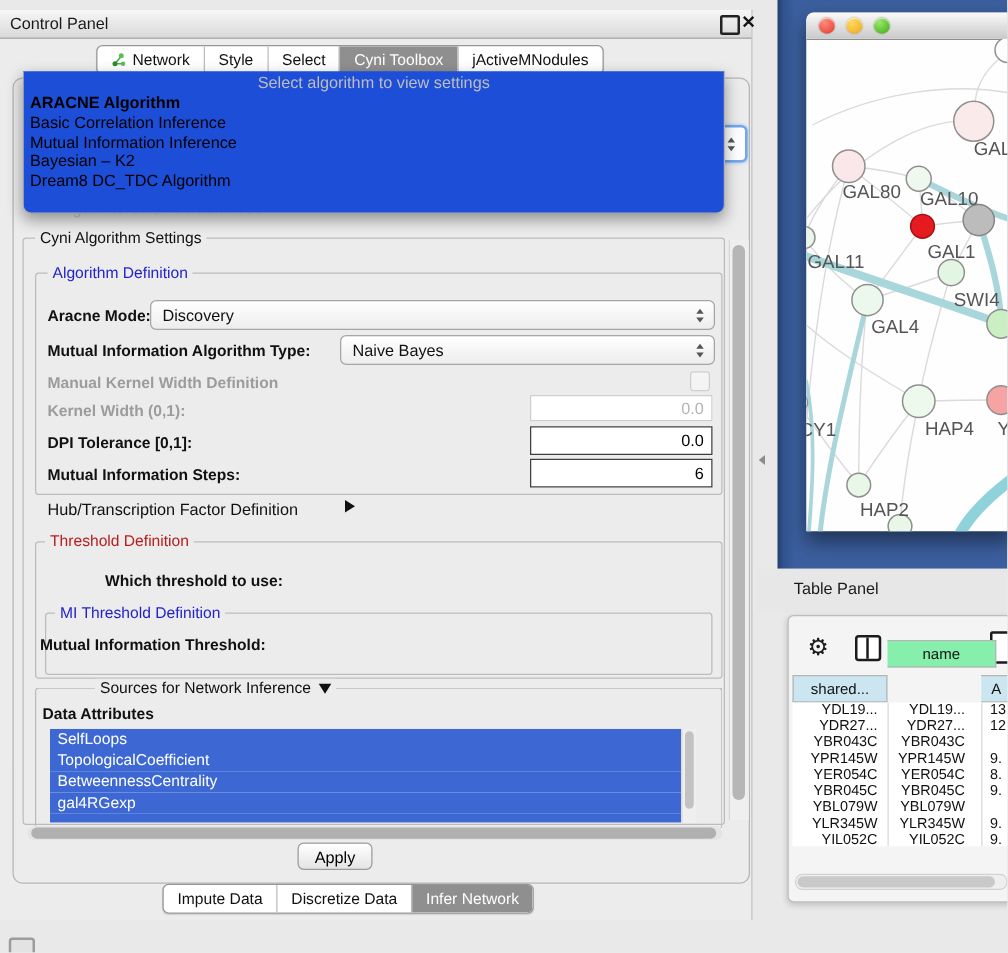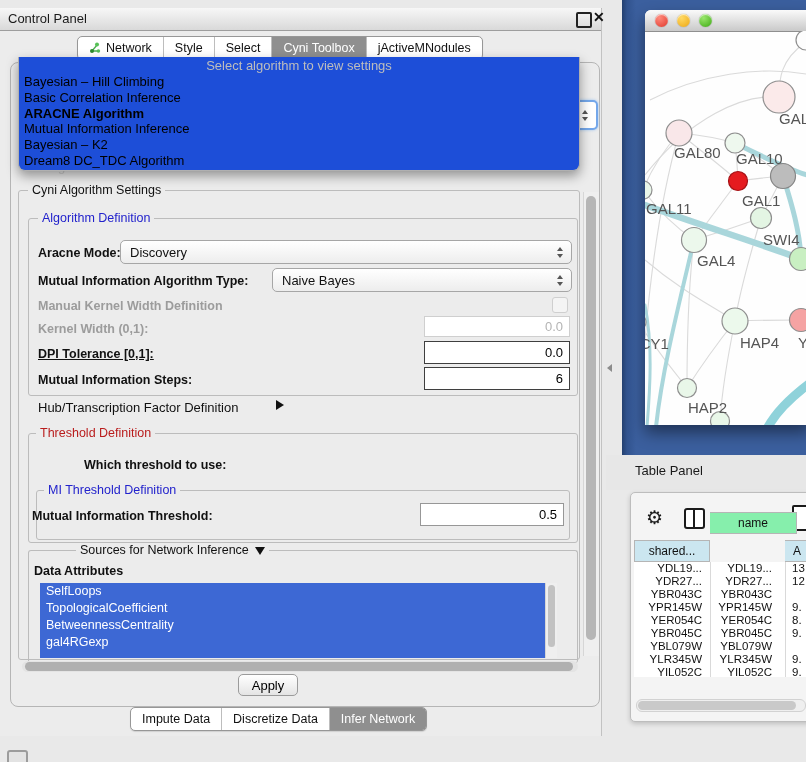--- a/index.html
+++ b/index.html
@@ -104,23 +104,22 @@
 
   <div class="abs mainpanel"></div>
 
   <div class="abs ghost-text">galFiltered.sif default node</div>
   <div class="abs ghost-combo">
       <span class="spin"></span>
     </div>
 
   <div class="abs popup">
     <div class="popup-prompt">Select algorithm to view settings</div>
-    <div class="popup-item">Bayesian – Hill Climbing</div>
+    <div class="popup-item bold">ARACNE Algorithm</div>
     <div class="popup-item">Basic Correlation Inference</div>
-    <div class="popup-item bold">ARACNE Algorithm</div>
     <div class="popup-item">Mutual Information Inference</div>
     <div class="popup-item">Bayesian – K2</div>
     <div class="popup-item">Dream8 DC_TDC Algorithm</div>
   </div>
 
   <div class="abs grp" style="left:18px;top:190px;width:560px;height:468px;"></div>
   <div class="abs grp-title" style="left:28px;top:183px;">Cyni Algorithm Settings</div>
 
   <div class="abs vscroll" style="left:583px;top:192px;width:15px;height:464px;">
     <div class="vthumb" style="top:4px;height:444px;"></div>
@@ -140,39 +139,38 @@
     <span>Naive Bayes</span>
     <span class="spin"></span>
   </div>
 
   <div class="abs lbl bold gray" style="left:38px;top:299px;">Manual Kernel Width Definition</div>
   <div class="abs cbx" style="left:552px;top:297px;"></div>
 
   <div class="abs lbl bold gray" style="left:38px;top:322px;">Kernel Width (0,1):</div>
   <input class="abs tfield dis" style="left: 424px; top: 316px; width: 146px; height: 21px;" value="0.0">
 
-  <div class="abs lbl bold" style="left:38px;top:347px;text-decoration:underline;">DPI Tolerance [0,1]:</div>
+  <div class="abs lbl bold" style="left:38px;top:347px;">DPI Tolerance [0,1]:</div>
   <input class="abs tfield dark" style="left: 424px; top: 341px; width: 146px; height: 23px;" value="0.0">
 
   <div class="abs lbl bold" style="left:38px;top:373px;">Mutual Information Steps:</div>
   <input class="abs tfield dark" style="left: 424px; top: 367px; width: 146px; height: 23px;" value="6">
 
   <div class="abs lbl" style="left:38px;top:400px;font-size:13px;">Hub/Transcription Factor Definition</div>
   <div class="abs tri-right" style="left:276px;top:400px;"></div>
 
   <div class="abs grp" style="left:28px;top:433px;width:548px;height:108px;"></div>
   <div class="abs grp-title green" style="left:36px;top:426px;">Threshold Definition</div>
 
   <div class="abs lbl bold" style="left:84px;top:458px;">Which threshold to use:</div>
 
   <div class="abs grp" style="left:36px;top:490px;width:532px;height:48px;"></div>
   <div class="abs grp-title blue" style="left:44px;top:483px;text-align:right;">MI Threshold Definition</div>
 
   <div class="abs lbl bold" style="left:32px;top:509px;">Mutual Information Threshold:</div>
-  <input class="abs tfield norm" style="left: 420px; top: 503px; width: 144px; height: 23px;" value="0.5">
 
   <div class="abs grp" style="left:28px;top:550px;width:548px;height:112px;border-bottom:none;"></div>
   <div class="abs grp-title" style="left:36px;top:543px;margin-left:40px;">
     <span>Sources for Network Inference</span><span class="tri-down" style="position:relative;top:1px;"></span>
   </div>
   <div class="abs lbl bold" style="left:34px;top:564px;">Data Attributes</div>
 
   <div class="abs" style="left:40px;top:583px;width:505px;height:75px;overflow:hidden;background:#fff;">
     <div class="list-item">SelfLoops</div>
     <div class="list-item">TopologicalCoefficient</div>

